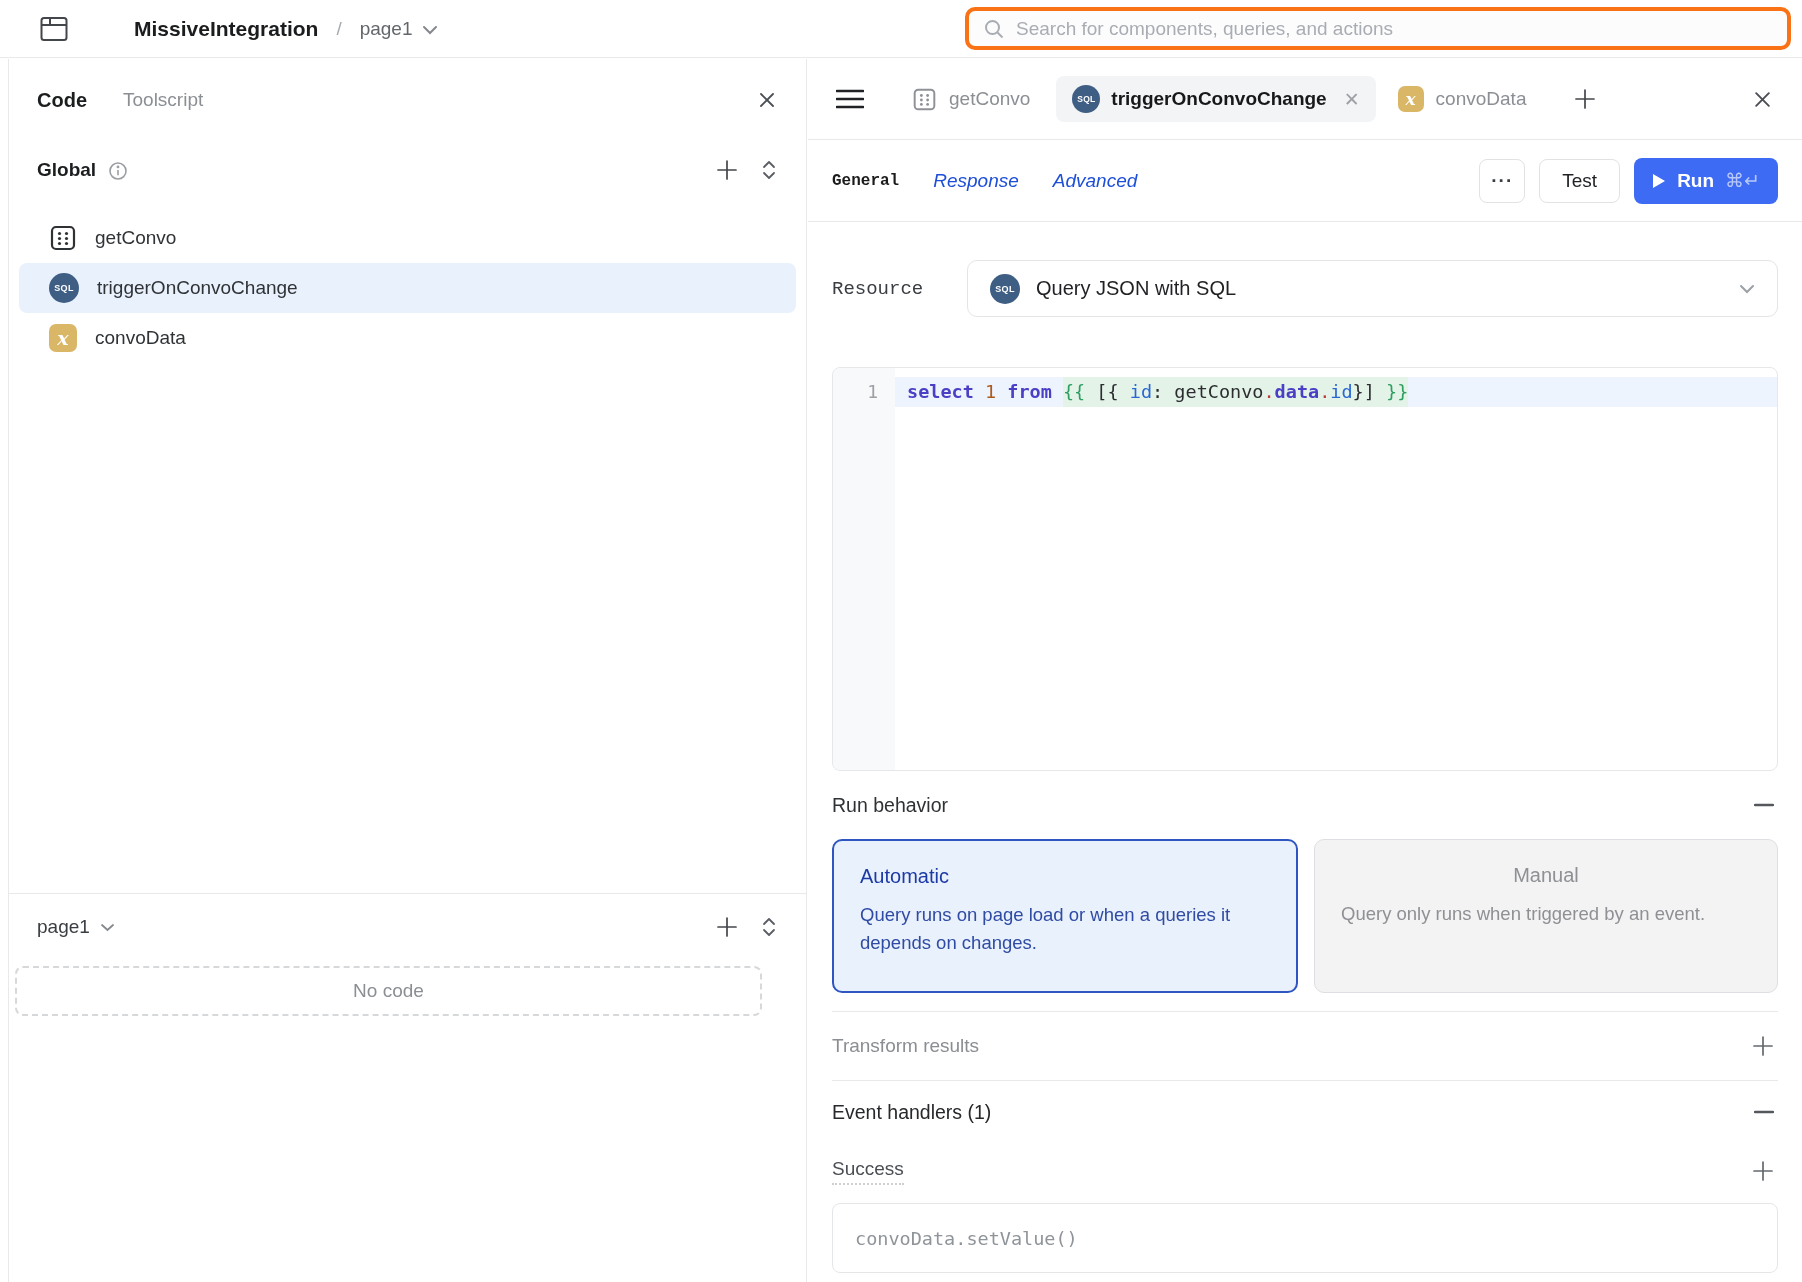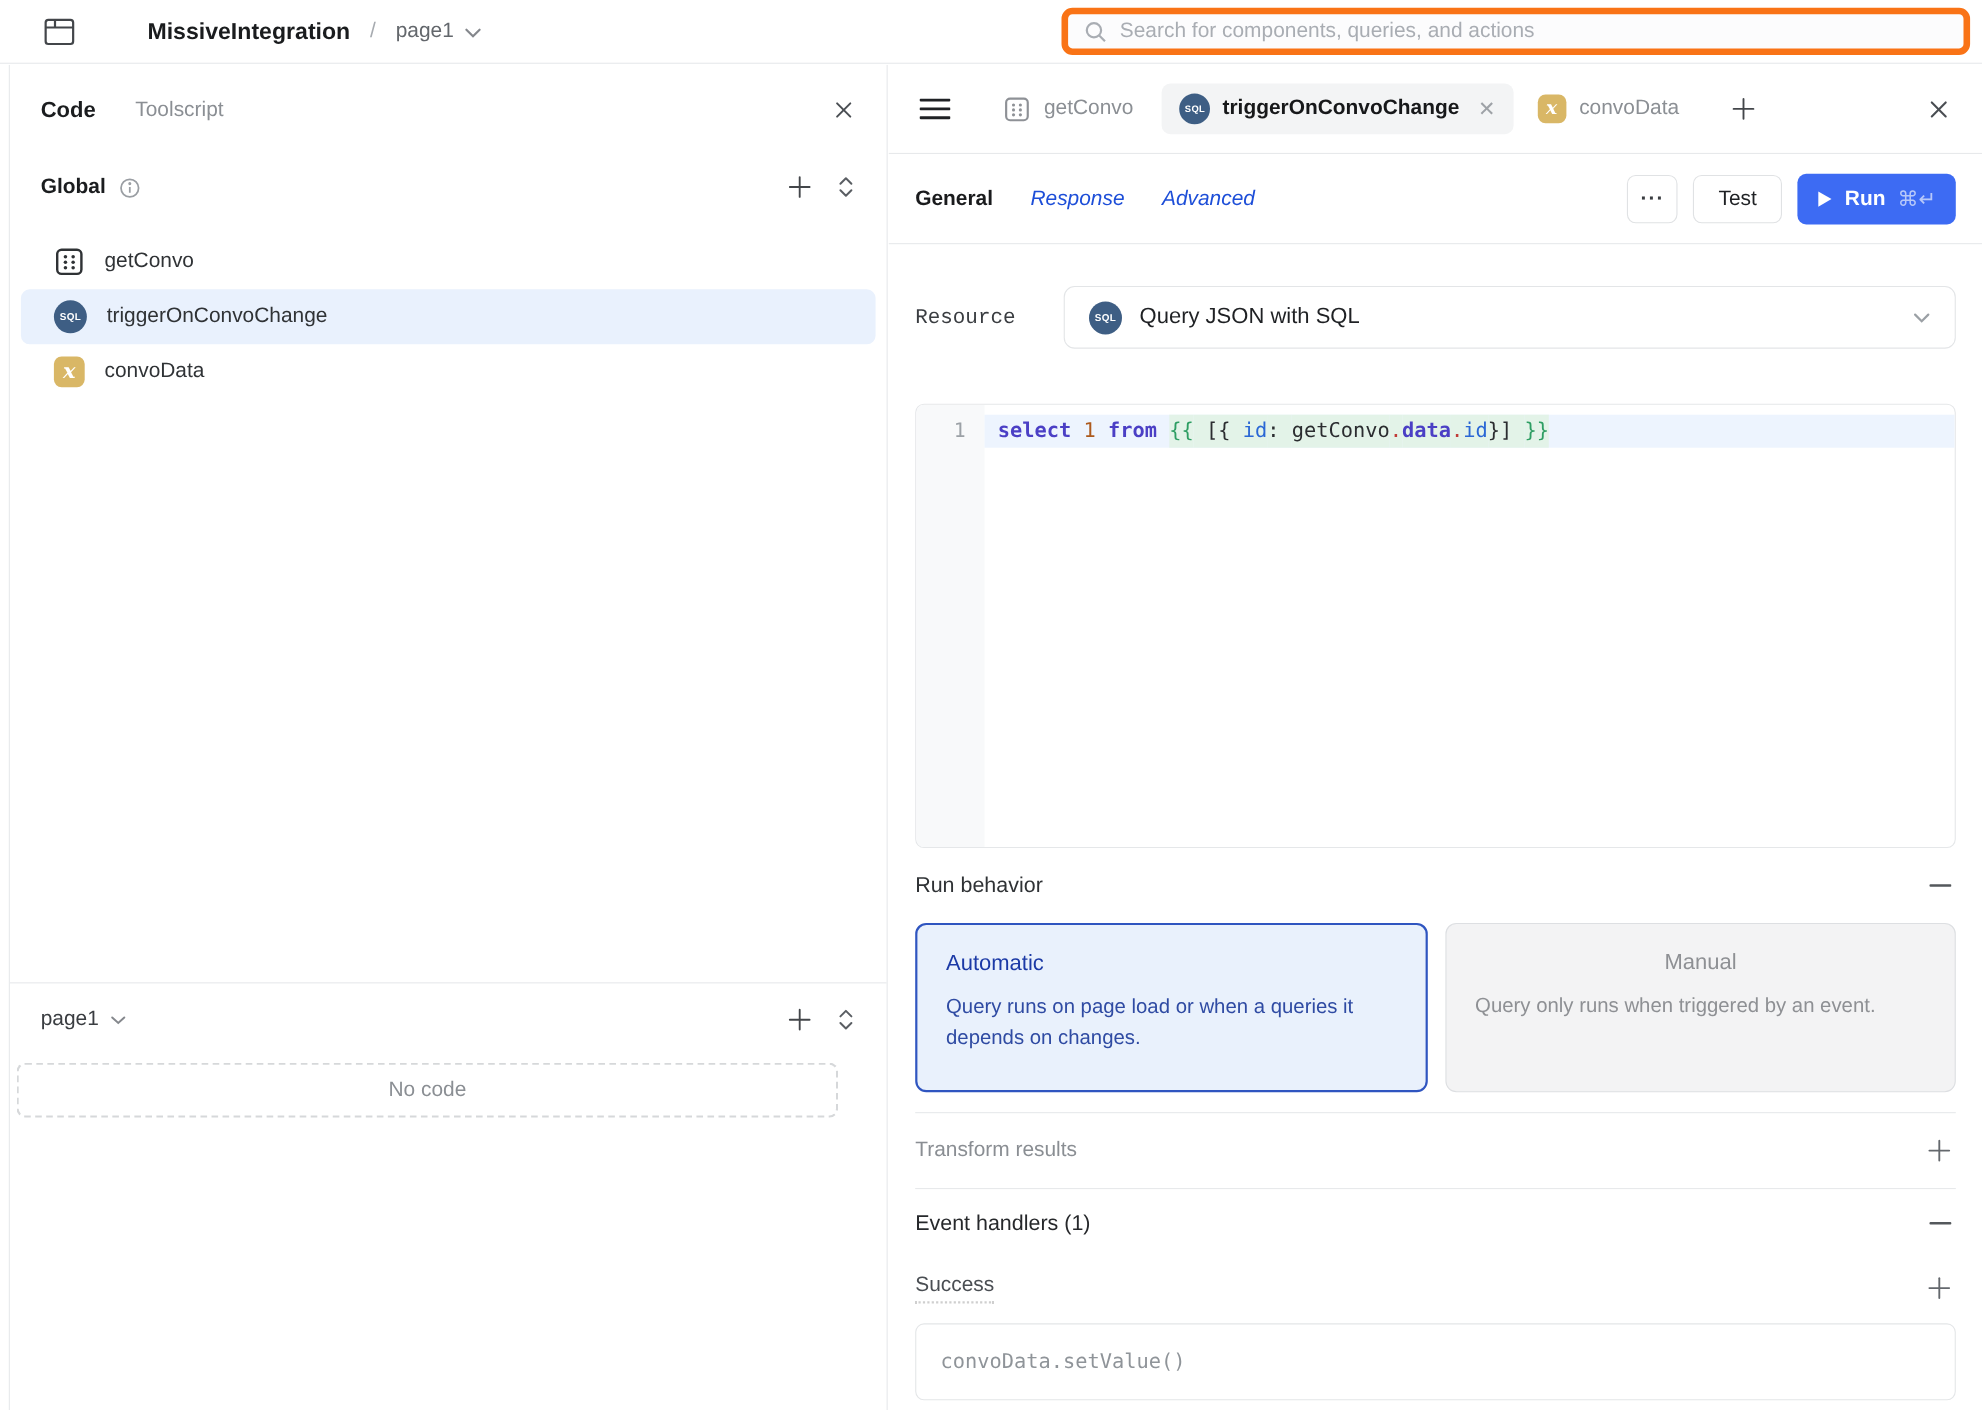--- a/index.html
+++ b/index.html
@@ -10,21 +10,21 @@
   
   .topbar { position:absolute; top:0; left:0; right:0; height:58px; background:#fff;
             border-bottom:1px solid #E7E9EB; display:flex; align-items:center; }
   .logo { margin-left:38px; }
   .crumb { display:flex; align-items:center; margin-left:64px; }
   .app-title { font-size:21px; font-weight:700; color:#1A1C1E; }
   .crumb-sep { font-size:19px; color:#A7ABB0; margin:0 18px; }
   .page-name { font-size:19px; color:#63676C; }
   .crumb-chev { margin-left:9px; margin-top:2px; }
   .search { position:absolute; left:965px; top:7px; width:826px; height:43px;
-            border:6px solid #f97316; border-radius:10px; background:#FCFCFD;
+            border:4px solid #f97316; border-radius:10px; background:#FCFCFD;
             display:flex; align-items:center; padding:0 14px; gap:11px; }
   .search input { border:none; outline:none; background:transparent; flex:1;
                   font-size:19px; color:#3a3d41; font-family:"Liberation Sans",sans-serif; }
   .search input::placeholder { color:#A9ADB3; }
 
   
   .left-panel { position:absolute; top:59px; left:8px; width:799px; bottom:0; background:#fff;
                 border-left:1px solid #E7E9EB; border-right:1px solid #E7E9EB;
                 display:flex; flex-direction:column; }
   .lp-header { height:82px; display:flex; align-items:center; padding:0 26px 0 28px; }
@@ -63,21 +63,21 @@
   .rp-tabbar { height:81px; border-bottom:1px solid #E7E9EB; display:flex; align-items:center;
                padding:0 26px 0 24px; }
   .rp-tab { display:flex; align-items:center; gap:12px; cursor:pointer; }
   .rp-tab-label { font-size:19px; color:#8B8F94; }
   .rp-tab-pill { background:#F3F4F5; border-radius:8px; height:46px; padding:0 16px;
                  display:flex; align-items:center; gap:11px; margin-left:26px; cursor:pointer; }
   .rp-tab-pill .rp-tab-label-active { font-size:19px; font-weight:700; color:#17181A; }
   .tab-close { color:#9EA2A7; font-size:19px; margin-left:6px; }
   .rp-subheader { height:82px; border-bottom:1px solid #E7E9EB; display:flex; align-items:center;
                   padding:0 24px; }
-  .subtab-active { font-size:19px; font-weight:700; color:#1A1B1D; }
+  .subtab-active { font-size:16px; font-weight:700; color:#1A1B1D;font-family:Liberation Mono, monospace; }
   .subtab { font-size:19px; color:#1d4ed8; margin-left:34px;font-style:italic; }
   .rp-subheader .btns { margin-left:auto; display:flex; align-items:center; gap:14px; }
   .btn { height:44px; border:1px solid #E0E2E4; border-radius:8px; background:#fff;
          font-size:19px; color:#1F2124; cursor:pointer; font-family:"Liberation Sans",sans-serif; }
   .btn-more { width:46px; font-weight:700; letter-spacing:1px; color:#3a3d41; }
   .btn-test { padding:0 22px; }
   .btn-run { height:46px; border:none; border-radius:8px; background:#3D6BF3; color:#fff;
              padding:0 18px; display:flex; align-items:center; gap:11px; font-size:19px;
              font-weight:700; cursor:pointer; font-family:"Liberation Sans",sans-serif; }
   .run-shortcut { font-weight:400; font-size:19px; color:#B7C8F9; }

